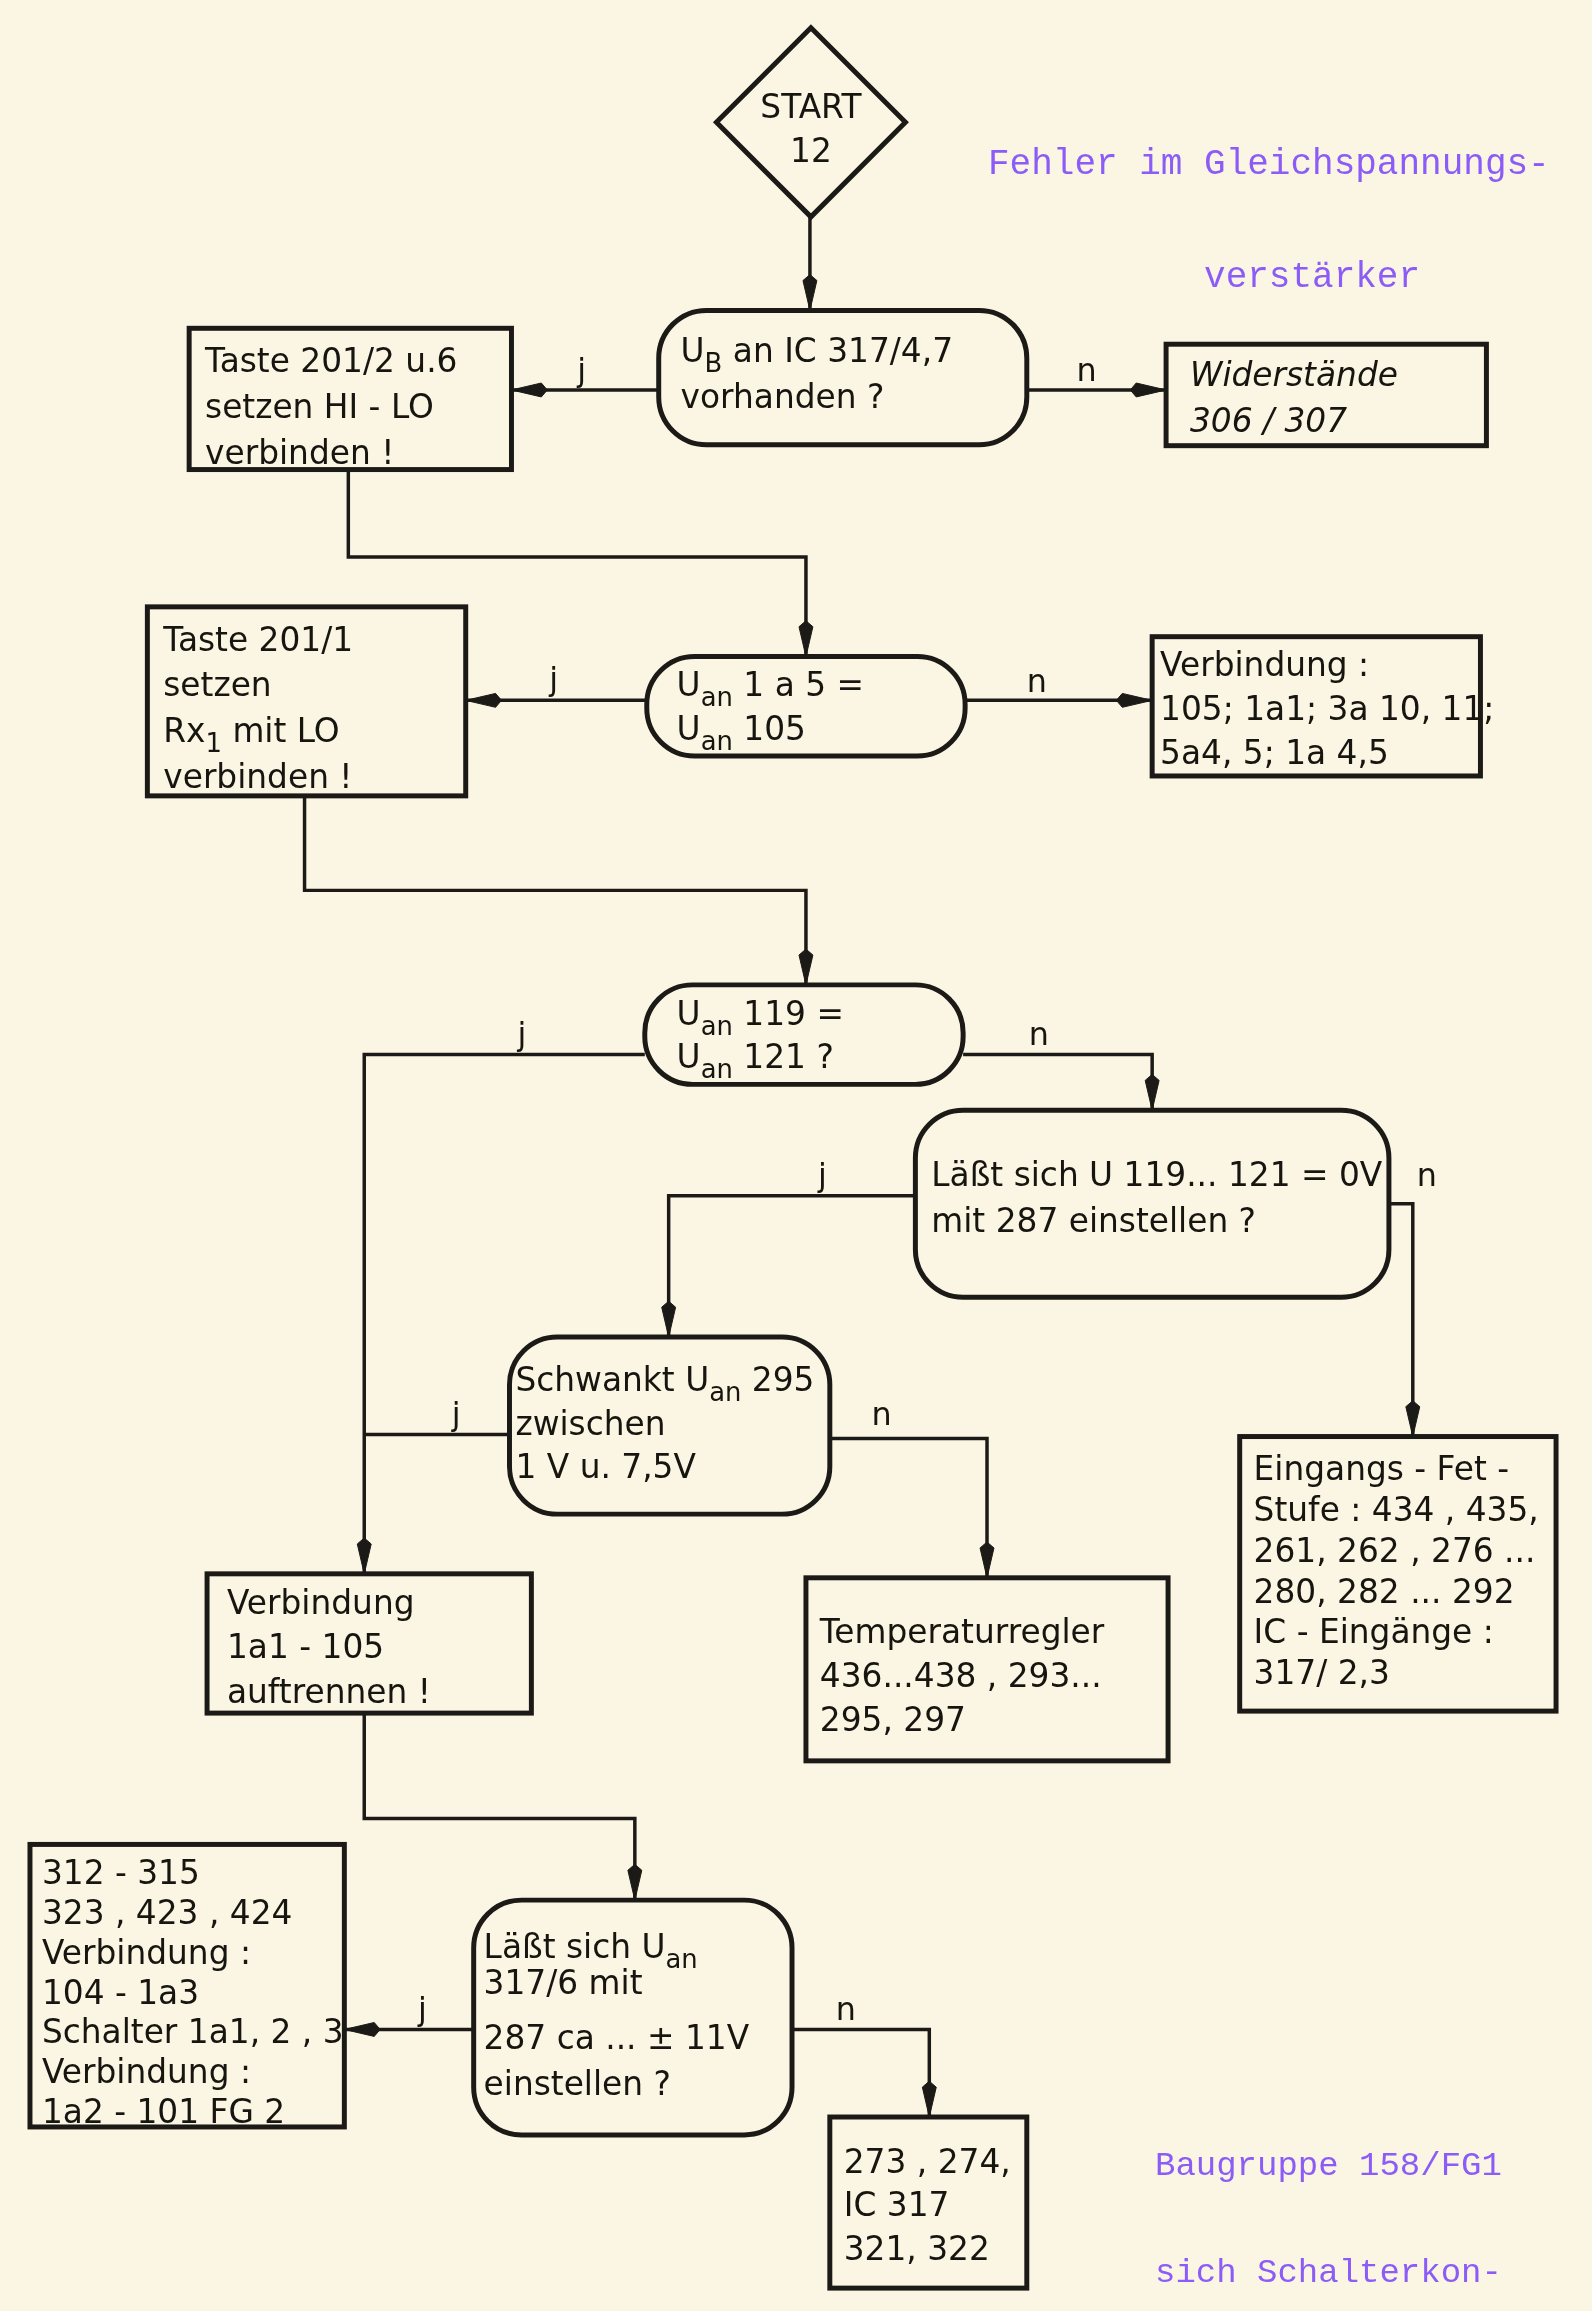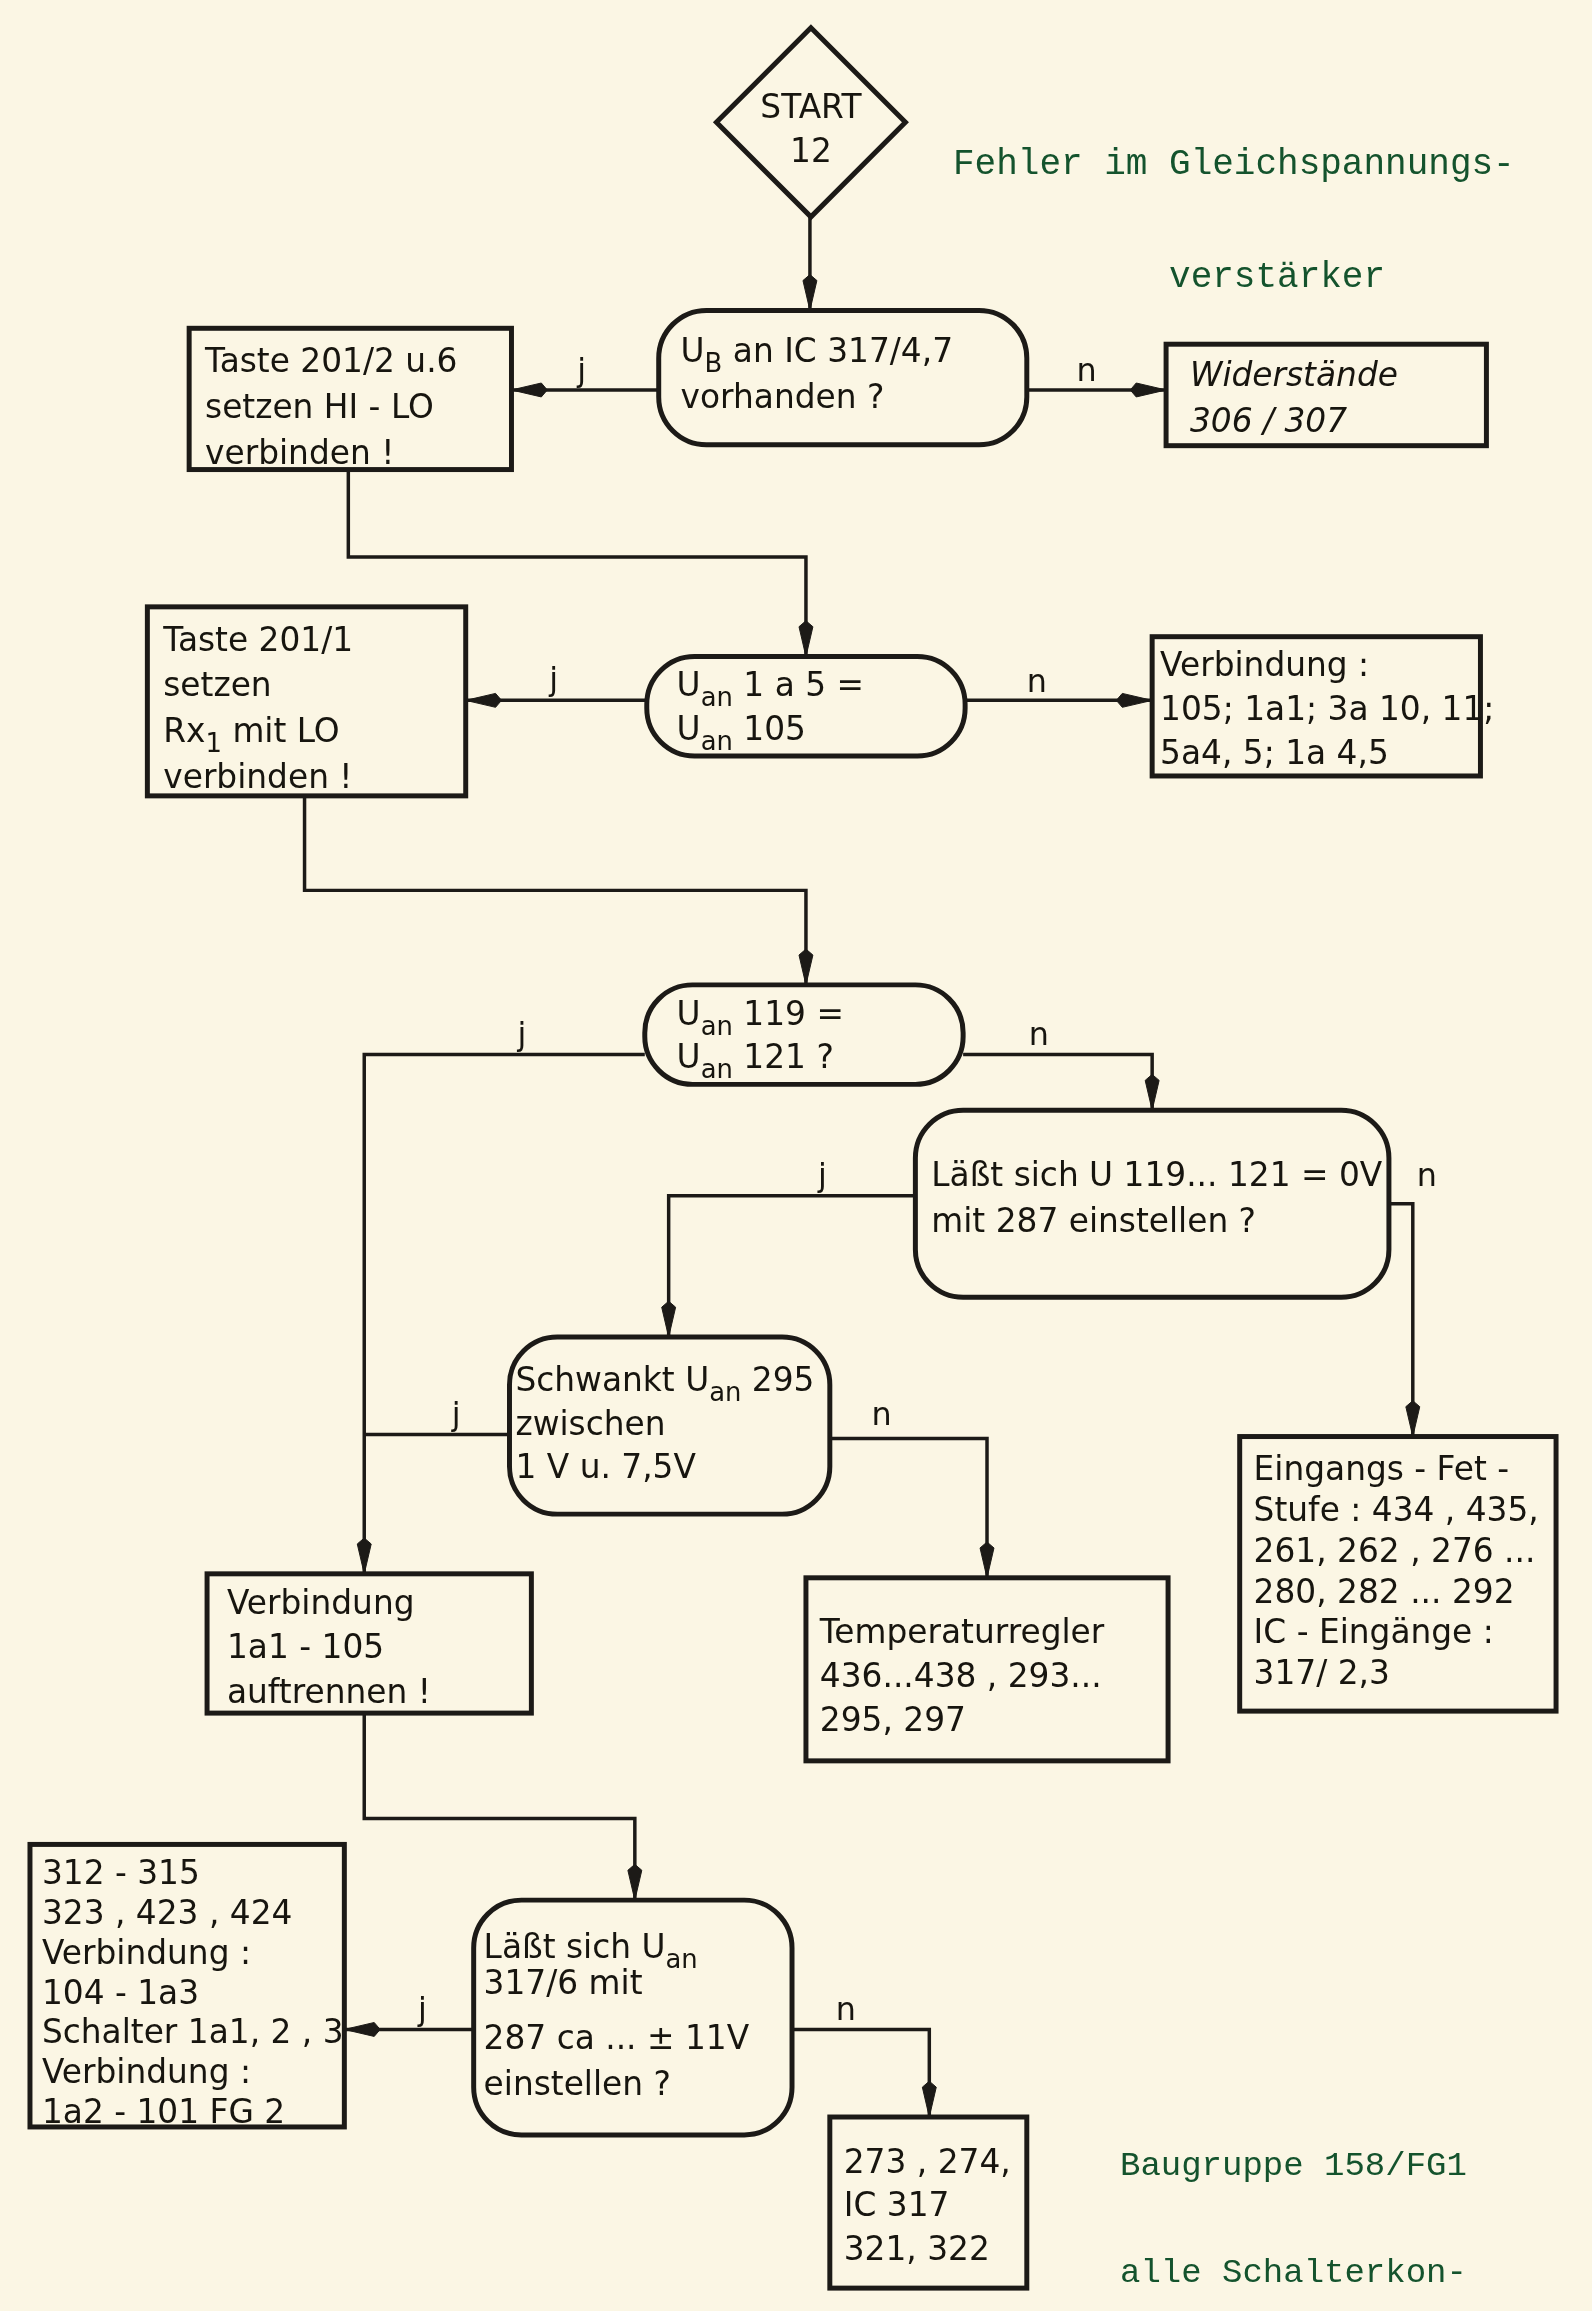--- a/index.html
+++ b/index.html
@@ -21,23 +21,24 @@
   }
   .node-text.italic { font-style: italic; }
   .edge-label {
     font-family: "DejaVu Sans", sans-serif;
     font-size: 32px;
     fill: #17150f;
   }
   .typed {
     position: absolute;
     font-family: "Liberation Mono", "DejaVu Sans Mono", monospace;
-    color: #14532d;
+    color: #8b5cf6;
     white-space: pre;
     line-height: 1.05;
+    margin-left: 35px;
   }
   #title-note { left: 953px; top: 70px; font-size: 36px; }
   #footer-note { left: 1120px; top: 2078px; font-size: 34px; }
 </style>
 </head>
 <body>
 
 <div id="stage">
   <div id="title-note" class="typed">
     <div>Fehler im Gleichspannungs-</div>
@@ -187,17 +188,17 @@
         <text x="1424" y="1192" class="edge-label">n</text>
         <text x="454" y="1432" class="edge-label">j</text>
         <text x="876" y="1432" class="edge-label">n</text>
         <text x="420" y="2030" class="edge-label">j</text>
         <text x="840" y="2030" class="edge-label">n</text>
       </g>
   </svg>
 
   <div id="footer-note" class="typed">
     <div>Baugruppe 158/FG1</div>
-    <div>alle Schalterkon-</div>
+    <div>sich Schalterkon-</div>
     
   </div>
 </div>
 
 
 </body></html>

